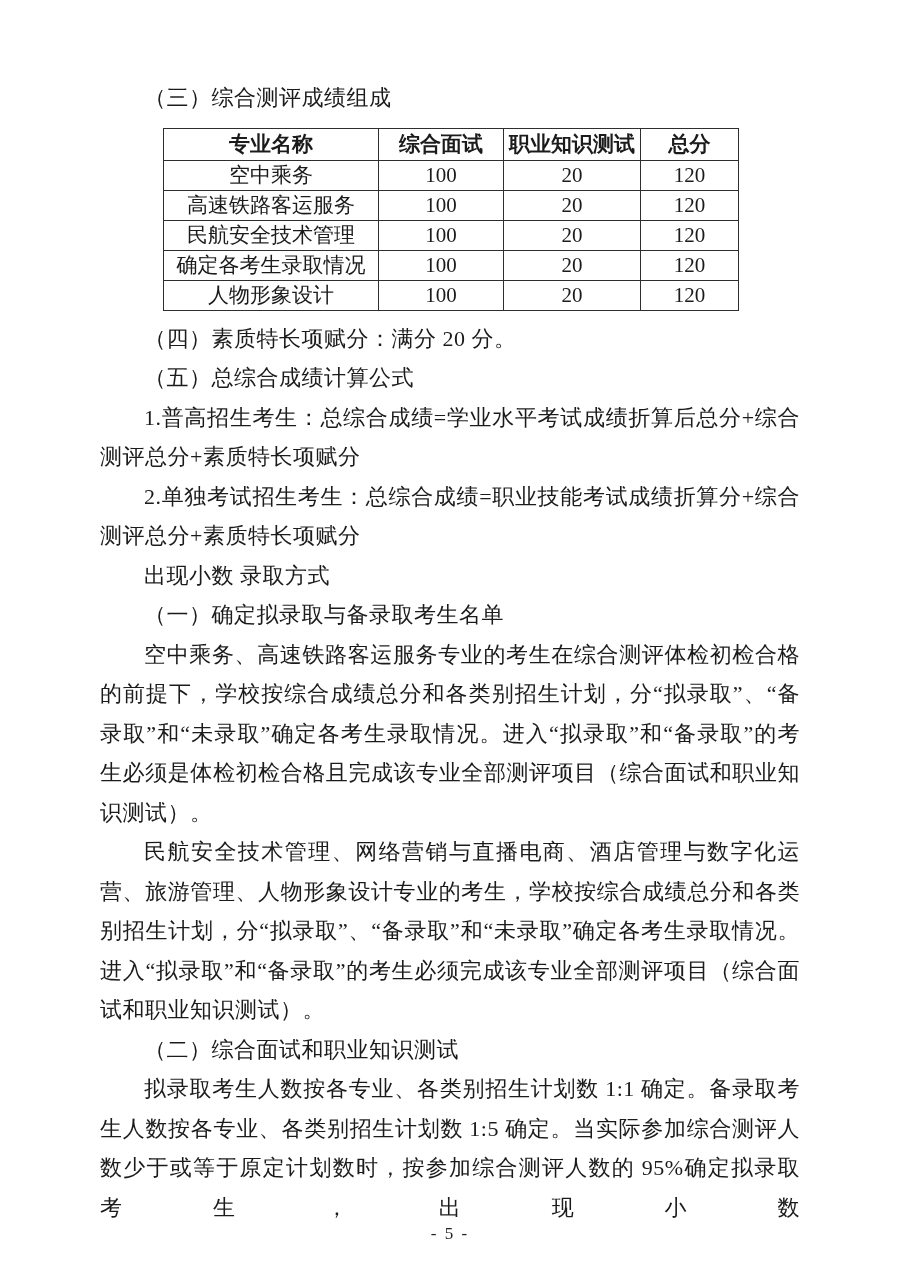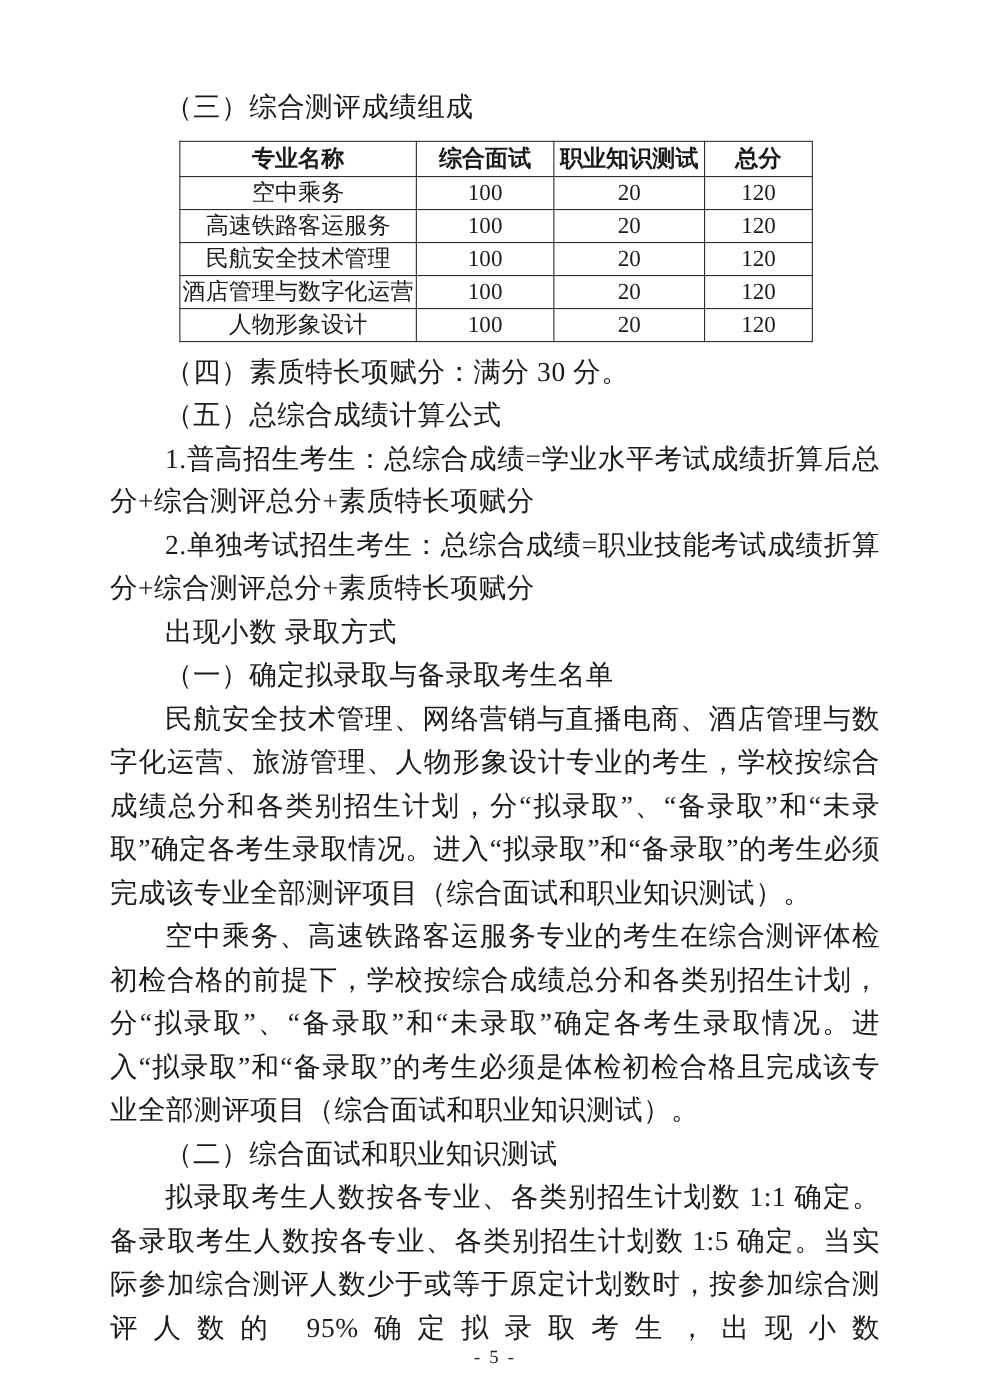--- a/index.html
+++ b/index.html
@@ -14,21 +14,21 @@
     width: 900px; height: 1272px;
     background: #ffffff;
     overflow: hidden;
   }
   .content {
     position: absolute;
     left: 100px; top: 78px;
     width: 700px;
   }
   .para {
-    font-size: 25px;
+    font-size: 22px;
     line-height: 39.5px;
     text-align: justify;
     text-indent: 2em;
     letter-spacing: 0.5px;
   }
   .para.cont-next { text-align-last: justify; }
   .score-table {
     border-collapse: collapse;
     table-layout: fixed;
     margin: 10px 0 8px 63px;
@@ -91,41 +91,41 @@
           <td>20</td>
           <td>120</td>
         </tr>
         <tr>
           <td>民航安全技术管理</td>
           <td>100</td>
           <td>20</td>
           <td>120</td>
         </tr>
         <tr>
-          <td>酒店管理与数字化运营</td>
+          <td>确定各考生录取情况</td>
           <td>100</td>
           <td>20</td>
           <td>120</td>
         </tr>
         <tr>
           <td>人物形象设计</td>
           <td>100</td>
           <td>20</td>
           <td>120</td>
         </tr>
       </tbody>
     </table>
 
-    <p class="para">（四）素质特长项赋分：满分 30 分。</p>
+    <p class="para">（四）素质特长项赋分：满分 20 分。</p>
     <p class="para">（五）总综合成绩计算公式</p>
     <p class="para">1.普高招生考生：总综合成绩=学业水平考试成绩折算后总分+综合测评总分+素质特长项赋分</p>
     <p class="para">2.单独考试招生考生：总综合成绩=职业技能考试成绩折算分+综合测评总分+素质特长项赋分</p>
     <p class="para">出现小数 录取方式</p>
     <p class="para">（一）确定拟录取与备录取考生名单</p>
+    <p class="para">空中乘务、高速铁路客运服务专业的考生在综合测评体检初检合格的前提下，学校按综合成绩总分和各类别招生计划，分“拟录取”、“备录取”和“未录取”确定各考生录取情况。进入“拟录取”和“备录取”的考生必须是体检初检合格且完成该专业全部测评项目（综合面试和职业知识测试）。</p>
     <p class="para">民航安全技术管理、网络营销与直播电商、酒店管理与数字化运营、旅游管理、人物形象设计专业的考生，学校按综合成绩总分和各类别招生计划，分“拟录取”、“备录取”和“未录取”确定各考生录取情况。进入“拟录取”和“备录取”的考生必须完成该专业全部测评项目（综合面试和职业知识测试）。</p>
-    <p class="para">空中乘务、高速铁路客运服务专业的考生在综合测评体检初检合格的前提下，学校按综合成绩总分和各类别招生计划，分“拟录取”、“备录取”和“未录取”确定各考生录取情况。进入“拟录取”和“备录取”的考生必须是体检初检合格且完成该专业全部测评项目（综合面试和职业知识测试）。</p>
     <p class="para">（二）综合面试和职业知识测试</p>
     <p class="para cont-next">拟录取考生人数按各专业、各类别招生计划数 1:1 确定。备录取考生人数按各专业、各类别招生计划数 1:5 确定。当实际参加综合测评人数少于或等于原定计划数时，按参加综合测评人数的 95%确定拟录取考生，出现小数</p>
 
   </div>
 
   <div class="page-number">- 5 -</div>
 </div>
 
 </body></html>

